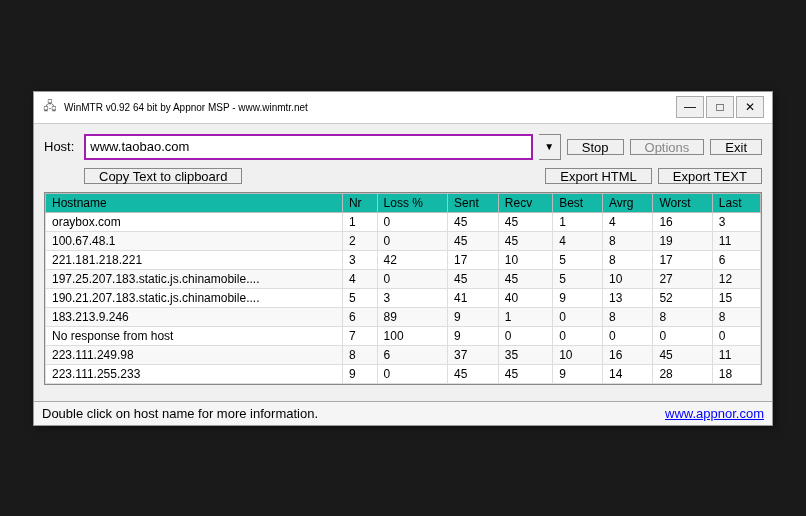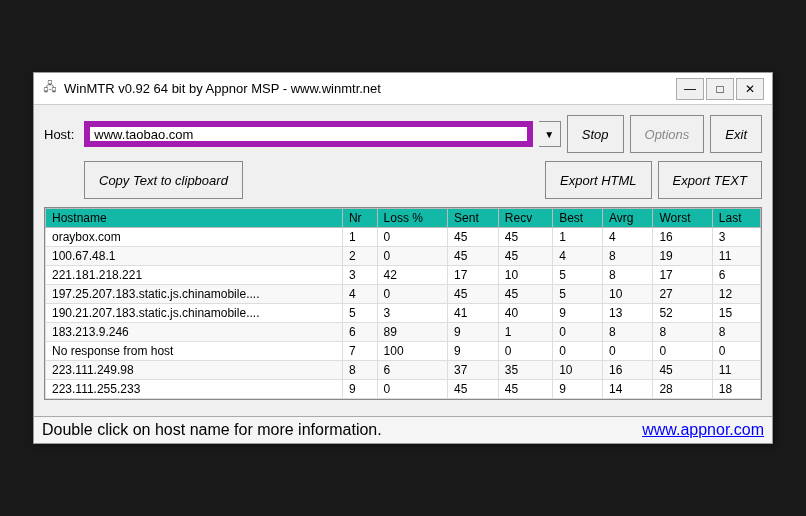--- a/index.html
+++ b/index.html
@@ -31,21 +31,21 @@
       width: 16px;
       height: 16px;
       margin-right: 6px;
       display: flex;
       align-items: center;
       justify-content: center;
       font-size: 12px;
       color: #666;
     }
     .titlebar-title {
-      font-size: 13px;
+      font-size: 10px;
       color: #000;
       flex: 1;
     }
     .titlebar-controls {
       display: flex;
       gap: 2px;
     }
     .titlebar-btn {
       width: 28px;
       height: 22px;
@@ -67,46 +67,45 @@
       margin-bottom: 8px;
     }
     .host-label {
       font-size: 13px;
       color: #000;
       padding-right: 4px;
     }
     .host-input {
       flex: 1;
       height: 26px;
-      border: 6px solid #a21caf;
+      border: 2px solid #a21caf;
       padding: 0 4px;
       font-size: 13px;
       background: #fff;
     }
     .host-dropdown-btn {
       width: 22px;
       height: 26px;
       border: 1px solid #888;
       border-left: none;
       background: #f0f0f0;
       cursor: pointer;
       display: flex;
       align-items: center;
       justify-content: center;
       font-size: 10px;
     }
     .btn {
-      height: 38px;
+      height: 16px;
       padding: 0 14px;
       border: 1px solid #888;
       background: #f0f0f0;
       font-size: 13px;
       cursor: pointer;
       white-space: nowrap;
-      font-style: italic;
     }
     .btn:disabled {
       color: #888;
       cursor: default;
     }
     .clipboard-row {
       display: flex;
       gap: 9px;
       margin-bottom: 8px;
       padding-left: 40px;
@@ -145,21 +144,21 @@
       white-space: nowrap;
     }
     tr:nth-child(even) td { background: #f8f8f8; }
     .statusbar {
       display: flex;
       align-items: center;
       justify-content: space-between;
       border-top: 1px solid #aaa;
       padding: 4px 8px;
       background: #f5f5f5;
-      font-size: 16px;
+      font-size: 13px;
       gap: 48px;
     }
     .statusbar-link {
       color: #00f;
       text-decoration: underline;
       cursor: pointer;
     }
   </style>
 </head>
 <body>

